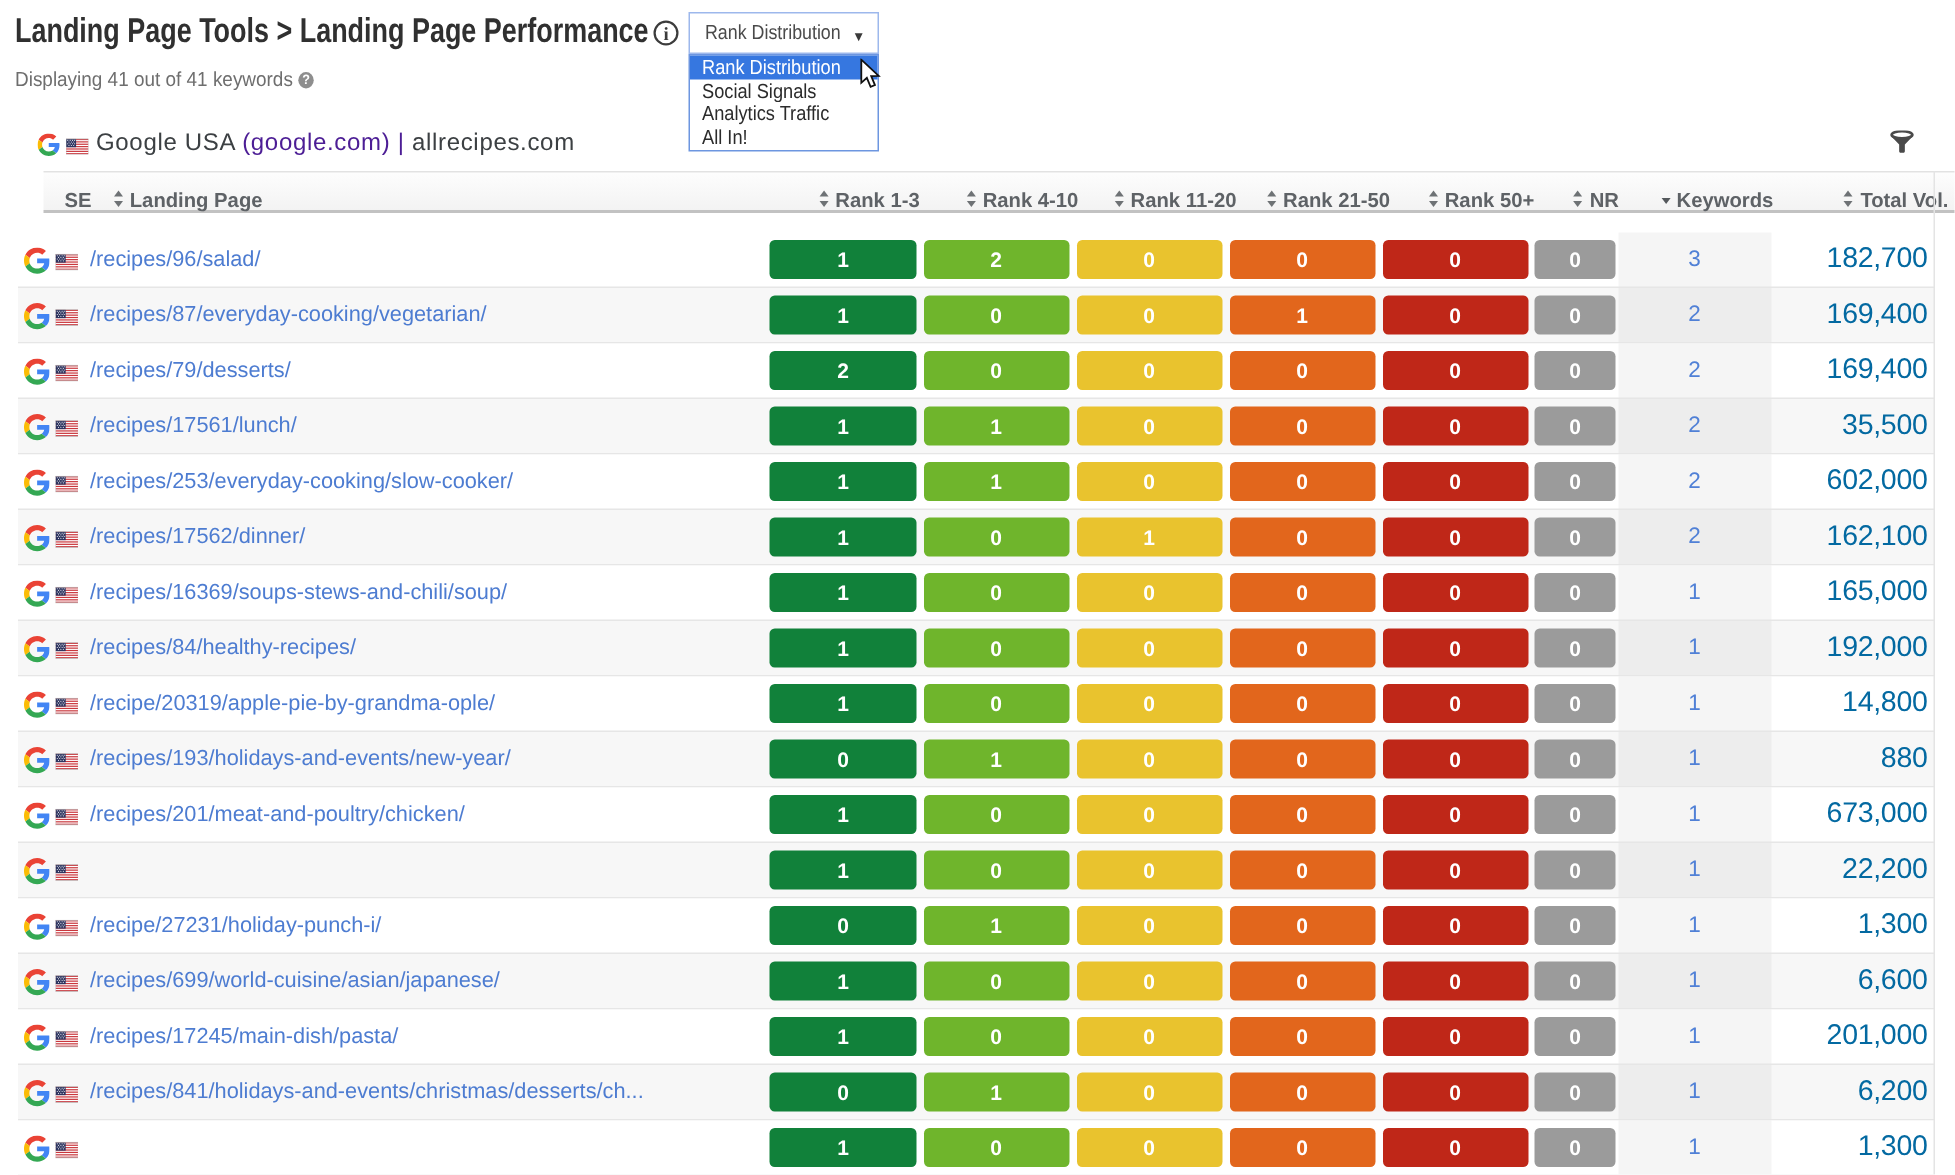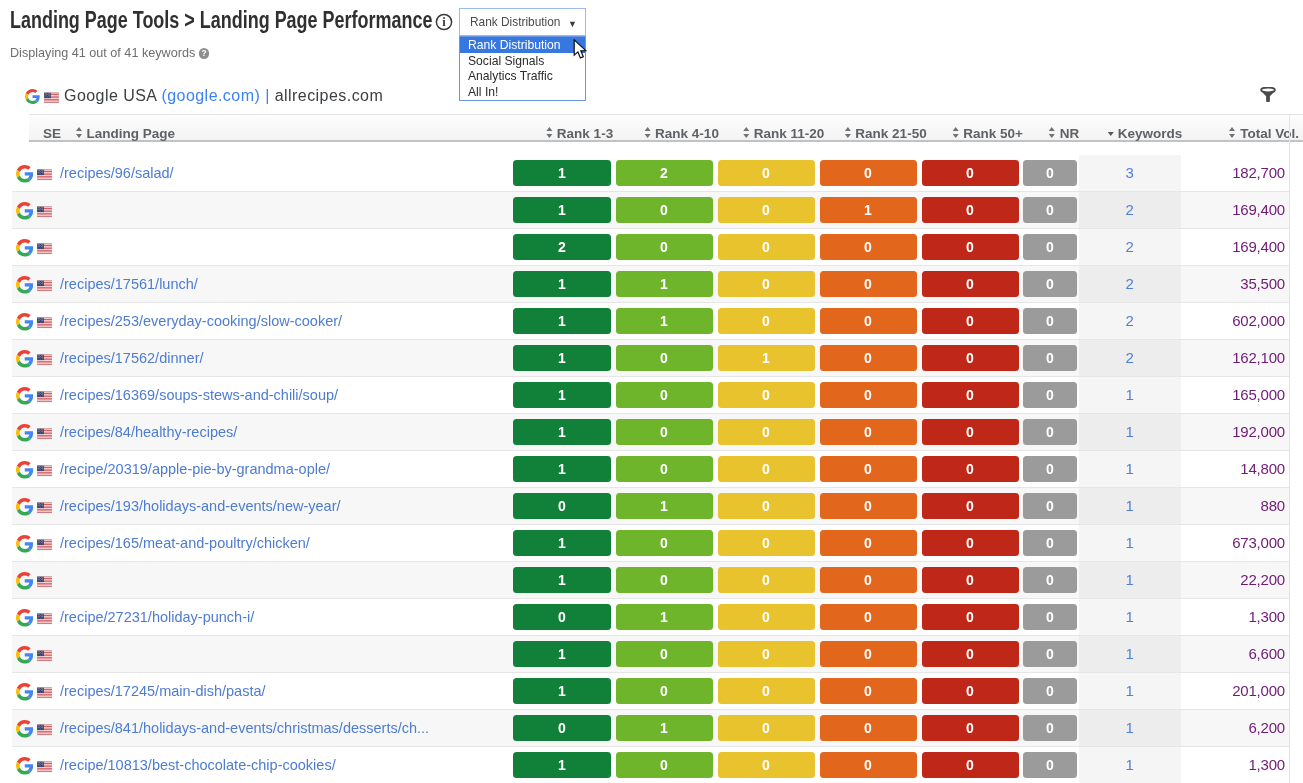--- a/index.html
+++ b/index.html
@@ -7,39 +7,39 @@
 .disp{position:absolute;left:10px;top:44.5px;font-size:13.5px;transform:scaleX(0.935);transform-origin:0 50%;color:#6e6e6e;white-space:nowrap}
 .qm{display:inline-block;width:11px;height:11px;border-radius:50%;background:#8e8e8e;color:#fff;font-size:9px;font-weight:bold;text-align:center;line-height:11px;vertical-align:1px;margin-left:4px}
 .sel{position:absolute;left:459px;top:8px;width:127px;height:28px;border:1px solid #9db8ec;background:#fff;font-size:13.5px;color:#4a4a4a;line-height:26px;padding-left:10px}
 .sel .st{display:inline-block;transform:scaleX(0.88);transform-origin:0 50%;white-space:nowrap}
 .sel .arr{position:absolute;right:8px;top:0;font-size:9px;color:#3a3a3a;line-height:31px}
 .panel{position:absolute;left:459px;top:36px;width:127px;border:1px solid #6d96e0;background:#fff;z-index:5}
 .opt{height:15.7px;line-height:15.7px;font-size:13.5px;color:#2b2b2b;padding-left:8px;white-space:nowrap}
 .opt span{display:inline-block;transform:scaleX(0.9);transform-origin:0 50%}
 .opt.hl{background:#3677e0;color:#fff}
 .sitetext{position:absolute;left:64px;top:87px;font-size:16px;color:#3c4043;white-space:nowrap;letter-spacing:0.45px}
-.sitetext .gr{color:#3b82f6}
+.sitetext .gr{color:#4c1d95}
 .gico{position:absolute}
 .flag{position:absolute}
 .funnel{position:absolute;left:1260px;top:87px}
 .thead{position:absolute;left:29px;top:113.5px;width:1278px;height:28px;border-top:1px solid #e2e2e2;border-bottom:2.5px solid #c2c2c2;background:linear-gradient(#fdfdfd,#f3f3f3)}
 .th{position:absolute;top:0;height:38px;line-height:38px;font-size:13.5px;font-weight:bold;color:#5e6266;white-space:nowrap}
 .sorti{display:inline-block;width:7px;height:12px;position:relative;margin-right:4px;vertical-align:-1px}
 .sorti .su,.sorti .sd{position:absolute;left:0;width:0;height:0;border-left:3.5px solid transparent;border-right:3.5px solid transparent}
 .sorti .su{top:0;border-bottom:4.5px solid #6e7275}
 .sorti .sd{top:7px;border-top:4.5px solid #6e7275}
 .sortd{display:inline-block;width:0;height:0;border-left:3.5px solid transparent;border-right:3.5px solid transparent;border-top:4.5px solid #54585c;margin-right:4px;vertical-align:2px}
 .tbody{position:absolute;left:11.5px;top:155px;width:1278px}
 .row{position:relative;width:1278px;height:37px;border-bottom:1px solid #e6e6e6;background:#fff}
 .row.alt{background:#f7f7f7}
 .row .kwbg{position:absolute;left:1067.5px;top:0;width:101.5px;height:36px;background:rgba(0,0,0,0.040)}
 .row .link{position:absolute;left:48.5px;top:0;line-height:36px;font-size:14.5px;color:#4d7cd1;white-space:nowrap}
 .blk{position:absolute;top:5px;height:26px;border-radius:3.5px;color:#fff;font-size:14px;font-weight:bold;text-align:center;line-height:26px}
 .kwn{position:absolute;left:1067.5px;width:101.5px;text-align:center;line-height:36px;font-size:15px;color:#5080d6}
-.vol{position:absolute;right:4.5px;line-height:36px;font-size:15px;letter-spacing:-0.2px;color:#701a75}
+.vol{position:absolute;right:4.5px;line-height:36px;font-size:19px;letter-spacing:-0.2px;color:#0369a1}
 </style></head><body>
 <div class="title">Landing Page Tools &gt; Landing Page Performance</div>
 <svg class="abs" style="left:435px;top:12.5px" width="18" height="18" viewBox="0 0 18 18">
     <circle cx="9" cy="9" r="7.6" fill="none" stroke="#3c3c3c" stroke-width="1.5"></circle>
     <text x="9" y="13.4" text-anchor="middle" font-family="Liberation Serif,serif" font-size="12.5" font-weight="bold" fill="#3c3c3c">i</text>
   </svg>
 <div class="sel"><span class="st">Rank Distribution</span><span class="arr">▼</span></div>
 <div class="panel">
     <div class="opt hl"><span>Rank Distribution</span></div>
     <div class="opt"><span>Social Signals</span></div>
@@ -183,20 +183,21 @@
           <circle cx="1.5" cy="4" r=".45"></circle>
           <circle cx="3.5" cy="4" r=".45"></circle>
           <circle cx="5.5" cy="4" r=".45"></circle>
           <circle cx="7.3" cy="4" r=".45"></circle>
           <circle cx="2.5" cy="5.5" r=".45"></circle>
           <circle cx="4.5" cy="5.5" r=".45"></circle>
           <circle cx="6.5" cy="5.5" r=".45"></circle>
         </g>
         <rect width="19" height="13" fill="none" stroke="#bbb" stroke-width="0.6"></rect>
       </svg>
+      <div class="link">/recipes/87/everyday-cooking/vegetarian/</div>
       <div class="blk" style="left:501.5px;width:98px;background:#11813a">1</div>
       <div class="blk" style="left:604px;width:97px;background:#6fb52c">0</div>
       <div class="blk" style="left:706px;width:97px;background:#e9c32e">0</div>
       <div class="blk" style="left:808px;width:97px;background:#e2661c">1</div>
       <div class="blk" style="left:910px;width:97px;background:#bf2718">0</div>
       <div class="blk" style="left:1011.5px;width:54px;background:#9b9b9b">0</div>
       <div class="kwn">2</div>
       <div class="vol">169,400</div>
     </div>
     <div class="row">
@@ -230,20 +231,21 @@
           <circle cx="1.5" cy="4" r=".45"></circle>
           <circle cx="3.5" cy="4" r=".45"></circle>
           <circle cx="5.5" cy="4" r=".45"></circle>
           <circle cx="7.3" cy="4" r=".45"></circle>
           <circle cx="2.5" cy="5.5" r=".45"></circle>
           <circle cx="4.5" cy="5.5" r=".45"></circle>
           <circle cx="6.5" cy="5.5" r=".45"></circle>
         </g>
         <rect width="19" height="13" fill="none" stroke="#bbb" stroke-width="0.6"></rect>
       </svg>
+      <div class="link">/recipes/79/desserts/</div>
       <div class="blk" style="left:501.5px;width:98px;background:#11813a">2</div>
       <div class="blk" style="left:604px;width:97px;background:#6fb52c">0</div>
       <div class="blk" style="left:706px;width:97px;background:#e9c32e">0</div>
       <div class="blk" style="left:808px;width:97px;background:#e2661c">0</div>
       <div class="blk" style="left:910px;width:97px;background:#bf2718">0</div>
       <div class="blk" style="left:1011.5px;width:54px;background:#9b9b9b">0</div>
       <div class="kwn">2</div>
       <div class="vol">169,400</div>
     </div>
     <div class="row alt">
@@ -613,21 +615,21 @@
           <circle cx="1.5" cy="4" r=".45"></circle>
           <circle cx="3.5" cy="4" r=".45"></circle>
           <circle cx="5.5" cy="4" r=".45"></circle>
           <circle cx="7.3" cy="4" r=".45"></circle>
           <circle cx="2.5" cy="5.5" r=".45"></circle>
           <circle cx="4.5" cy="5.5" r=".45"></circle>
           <circle cx="6.5" cy="5.5" r=".45"></circle>
         </g>
         <rect width="19" height="13" fill="none" stroke="#bbb" stroke-width="0.6"></rect>
       </svg>
-      <div class="link">/recipes/165/meat-and-poultry/chicken/</div>
+      <div class="link">/recipes/201/meat-and-poultry/chicken/</div>
       <div class="blk" style="left:501.5px;width:98px;background:#11813a">1</div>
       <div class="blk" style="left:604px;width:97px;background:#6fb52c">0</div>
       <div class="blk" style="left:706px;width:97px;background:#e9c32e">0</div>
       <div class="blk" style="left:808px;width:97px;background:#e2661c">0</div>
       <div class="blk" style="left:910px;width:97px;background:#bf2718">0</div>
       <div class="blk" style="left:1011.5px;width:54px;background:#9b9b9b">0</div>
       <div class="kwn">1</div>
       <div class="vol">673,000</div>
     </div>
     <div class="row alt">
@@ -756,20 +758,21 @@
           <circle cx="1.5" cy="4" r=".45"></circle>
           <circle cx="3.5" cy="4" r=".45"></circle>
           <circle cx="5.5" cy="4" r=".45"></circle>
           <circle cx="7.3" cy="4" r=".45"></circle>
           <circle cx="2.5" cy="5.5" r=".45"></circle>
           <circle cx="4.5" cy="5.5" r=".45"></circle>
           <circle cx="6.5" cy="5.5" r=".45"></circle>
         </g>
         <rect width="19" height="13" fill="none" stroke="#bbb" stroke-width="0.6"></rect>
       </svg>
+      <div class="link">/recipes/699/world-cuisine/asian/japanese/</div>
       <div class="blk" style="left:501.5px;width:98px;background:#11813a">1</div>
       <div class="blk" style="left:604px;width:97px;background:#6fb52c">0</div>
       <div class="blk" style="left:706px;width:97px;background:#e9c32e">0</div>
       <div class="blk" style="left:808px;width:97px;background:#e2661c">0</div>
       <div class="blk" style="left:910px;width:97px;background:#bf2718">0</div>
       <div class="blk" style="left:1011.5px;width:54px;background:#9b9b9b">0</div>
       <div class="kwn">1</div>
       <div class="vol">6,600</div>
     </div>
     <div class="row">
@@ -899,21 +902,20 @@
           <circle cx="1.5" cy="4" r=".45"></circle>
           <circle cx="3.5" cy="4" r=".45"></circle>
           <circle cx="5.5" cy="4" r=".45"></circle>
           <circle cx="7.3" cy="4" r=".45"></circle>
           <circle cx="2.5" cy="5.5" r=".45"></circle>
           <circle cx="4.5" cy="5.5" r=".45"></circle>
           <circle cx="6.5" cy="5.5" r=".45"></circle>
         </g>
         <rect width="19" height="13" fill="none" stroke="#bbb" stroke-width="0.6"></rect>
       </svg>
-      <div class="link">/recipe/10813/best-chocolate-chip-cookies/</div>
       <div class="blk" style="left:501.5px;width:98px;background:#11813a">1</div>
       <div class="blk" style="left:604px;width:97px;background:#6fb52c">0</div>
       <div class="blk" style="left:706px;width:97px;background:#e9c32e">0</div>
       <div class="blk" style="left:808px;width:97px;background:#e2661c">0</div>
       <div class="blk" style="left:910px;width:97px;background:#bf2718">0</div>
       <div class="blk" style="left:1011.5px;width:54px;background:#9b9b9b">0</div>
       <div class="kwn">1</div>
       <div class="vol">1,300</div>
     </div>
   </div>

